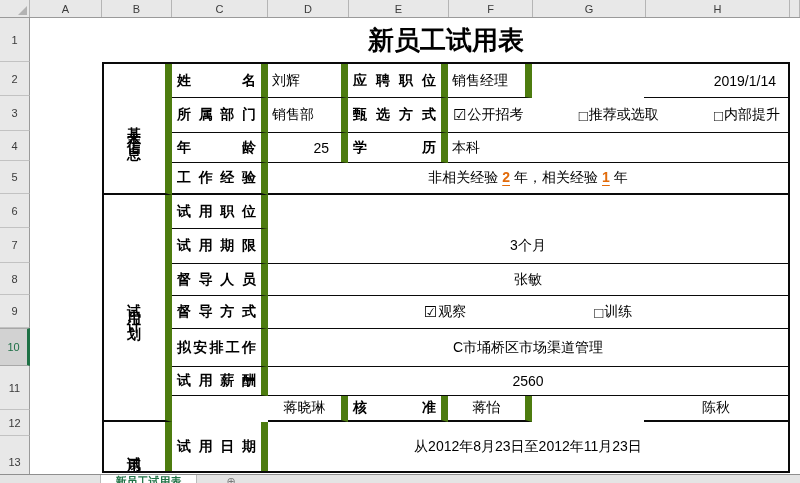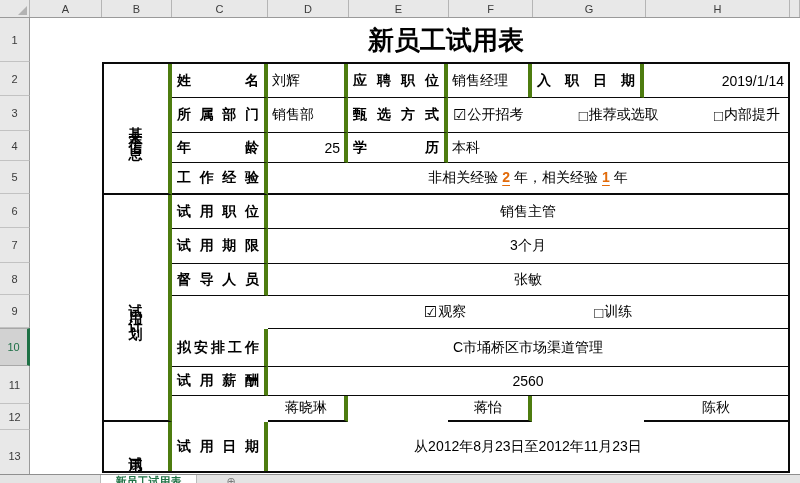--- a/index.html
+++ b/index.html
@@ -28,29 +28,29 @@
   .title-cell { position:absolute; left:102px; top:18px; width:688px; height:44px;
     display:flex; align-items:center; justify-content:center;
     font-family:"Liberation Serif", serif; font-weight:bold; font-size:26px; color:#000; }
 
   
   .form { position:absolute; left:102px; top:62px; width:688px; height:411px;
     border:2px solid #0a0a0a; display:grid;
     grid-template-columns:68px 96px 80px 100px 84px 112px 144px;
     grid-template-rows:34px 35px 30px 32px 34px 35px 32px 33px 38px 29px 26px 49px;
     background:#fff; font-size:14px; color:#000; }
-  .cell { border-right:4px solid #4d7c0f; border-bottom:1px solid #0a0a0a;
+  .cell { border-right:7px solid #4d7c0f; border-bottom:1px solid #0a0a0a;
     display:flex; align-items:center; overflow:hidden; }
   .no-r { border-right:none; }
   .no-b { border-bottom:none;justify-content:center; }
   .tb   { border-bottom-width:2px; }
   .lbl  { font-weight:bold; }
   .lbl > span { flex:1; text-align:justify; text-align-last:justify; padding:0 5px; }
   .val-l > span { padding-left:4px; }
-  .val-r { justify-content:flex-end; } .val-r > span { padding-right:4px; }
+  .val-r { justify-content:flex-end; } .val-r > span { padding-right:12px; }
   .val-c { justify-content:center; }
   .sec { justify-content:center; }
   .sec > span { writing-mode:vertical-lr; text-orientation:upright; font-weight:bold;
     line-height:1; }
   .sec-basic > span { letter-spacing:7px; }
   .sec-plan  > span { letter-spacing:8px; }
   .sec-trial > span { letter-spacing:2px; }
   .opts-3 { justify-content:space-between; padding:0 8px 0 5px; }
   .opts-2 { justify-content:center; gap:128px; }
   .opt { white-space:nowrap; display:inline-flex; align-items:center; gap:1px; }
@@ -92,21 +92,21 @@
     <div class="rowh" style="height:44px">1</div>
     <div class="rowh" style="height:34px">2</div>
     <div class="rowh" style="height:35px">3</div>
     <div class="rowh" style="height:30px">4</div>
     <div class="rowh" style="height:33px">5</div>
     <div class="rowh" style="height:34px">6</div>
     <div class="rowh" style="height:35px">7</div>
     <div class="rowh" style="height:32px">8</div>
     <div class="rowh" style="height:33px">9</div>
     <div class="rowh sel" style="height:38px">10</div>
-    <div class="rowh" style="height:38px">11</div>
+    <div class="rowh" style="height:44px">11</div>
     <div class="rowh" style="height:26px">12</div>
     <div class="rowh" style="height:52px">13</div>
   </div>
 
   <div class="title-cell">
     <span>新员工试用表</span>
   </div>
 
   <div class="form">
 
@@ -125,23 +125,20 @@
       </div>
     <div class="cell val-l" style="grid-area:1/3/2/4">
         <span>刘辉</span>
       </div>
     <div class="cell lbl" style="grid-area:1/4/2/5">
         <span>应聘职位</span>
       </div>
     <div class="cell val-l" style="grid-area:1/5/2/6">
         <span>销售经理</span>
       </div>
-    <div class="cell lbl" style="grid-area:1/6/2/7">
-        <span>入职日期</span>
-      </div>
     <div class="cell val-r no-r" style="grid-area:1/7/2/8">
         <span>2019/1/14</span>
       </div>
 
     <div class="cell lbl" style="grid-area:2/2/3/3">
         <span>所属部门</span>
       </div>
     <div class="cell val-l" style="grid-area:2/3/3/4">
         <span>销售部</span>
       </div>
@@ -179,38 +176,38 @@
     <div class="cell lbl tb" style="grid-area:4/2/5/3">
         <span>工作经验</span>
       </div>
     <div class="cell val-c tb no-r" style="grid-area:4/3/5/8">
       <span><span>非相关经验</span><span class="orange">2</span><span>年，相关经验</span><span class="orange">1</span><span>年</span></span>
     </div>
 
     <div class="cell lbl" style="grid-area:5/2/6/3">
         <span>试用职位</span>
       </div>
-    <div class="cell val-c no-r" style="grid-area:5/3/6/8">
-        <span>销售主管</span>
-      </div>
 
     <div class="cell lbl" style="grid-area:6/2/7/3">
         <span>试用期限</span>
       </div>
     <div class="cell val-c no-r" style="grid-area:6/3/7/8">
         <span>3个月</span>
       </div>
 
     <div class="cell lbl" style="grid-area:7/2/8/3">
         <span>督导人员</span>
       </div>
     <div class="cell val-c no-r" style="grid-area:7/3/8/8">
         <span>张敏</span>
       </div>
 
+    <div class="cell lbl" style="grid-area:8/2/9/3">
+        <span>督导方式</span>
+      </div>
     <div class="cell opts-2 no-r" style="grid-area:8/3/9/8">
       <span class="opt">
           <span class="box">☑</span>
           <span>观察</span>
         </span>
       <span class="opt">
           <span class="box">□</span>
           <span>训练</span>
         </span>
     </div>
@@ -224,20 +221,23 @@
 
     <div class="cell lbl" style="grid-area:10/2/11/3">
         <span>试用薪酬</span>
       </div>
     <div class="cell val-c no-r" style="grid-area:10/3/11/8">
         <span>2560</span>
       </div>
 
     <div class="cell val-c tb" style="grid-area:11/3/12/4">
         <span>蒋晓琳</span>
+      </div>
+    <div class="cell lbl tb" style="grid-area:11/4/12/5">
+        <span>核准</span>
       </div>
     <div class="cell val-c tb" style="grid-area:11/5/12/6">
         <span>蒋怡</span>
       </div>
     <div class="cell val-c tb no-r" style="grid-area:11/7/12/8">
         <span>陈秋</span>
       </div>
 
     <div class="cell lbl no-b" style="grid-area:12/2/13/3">
         <span>试用日期</span>

